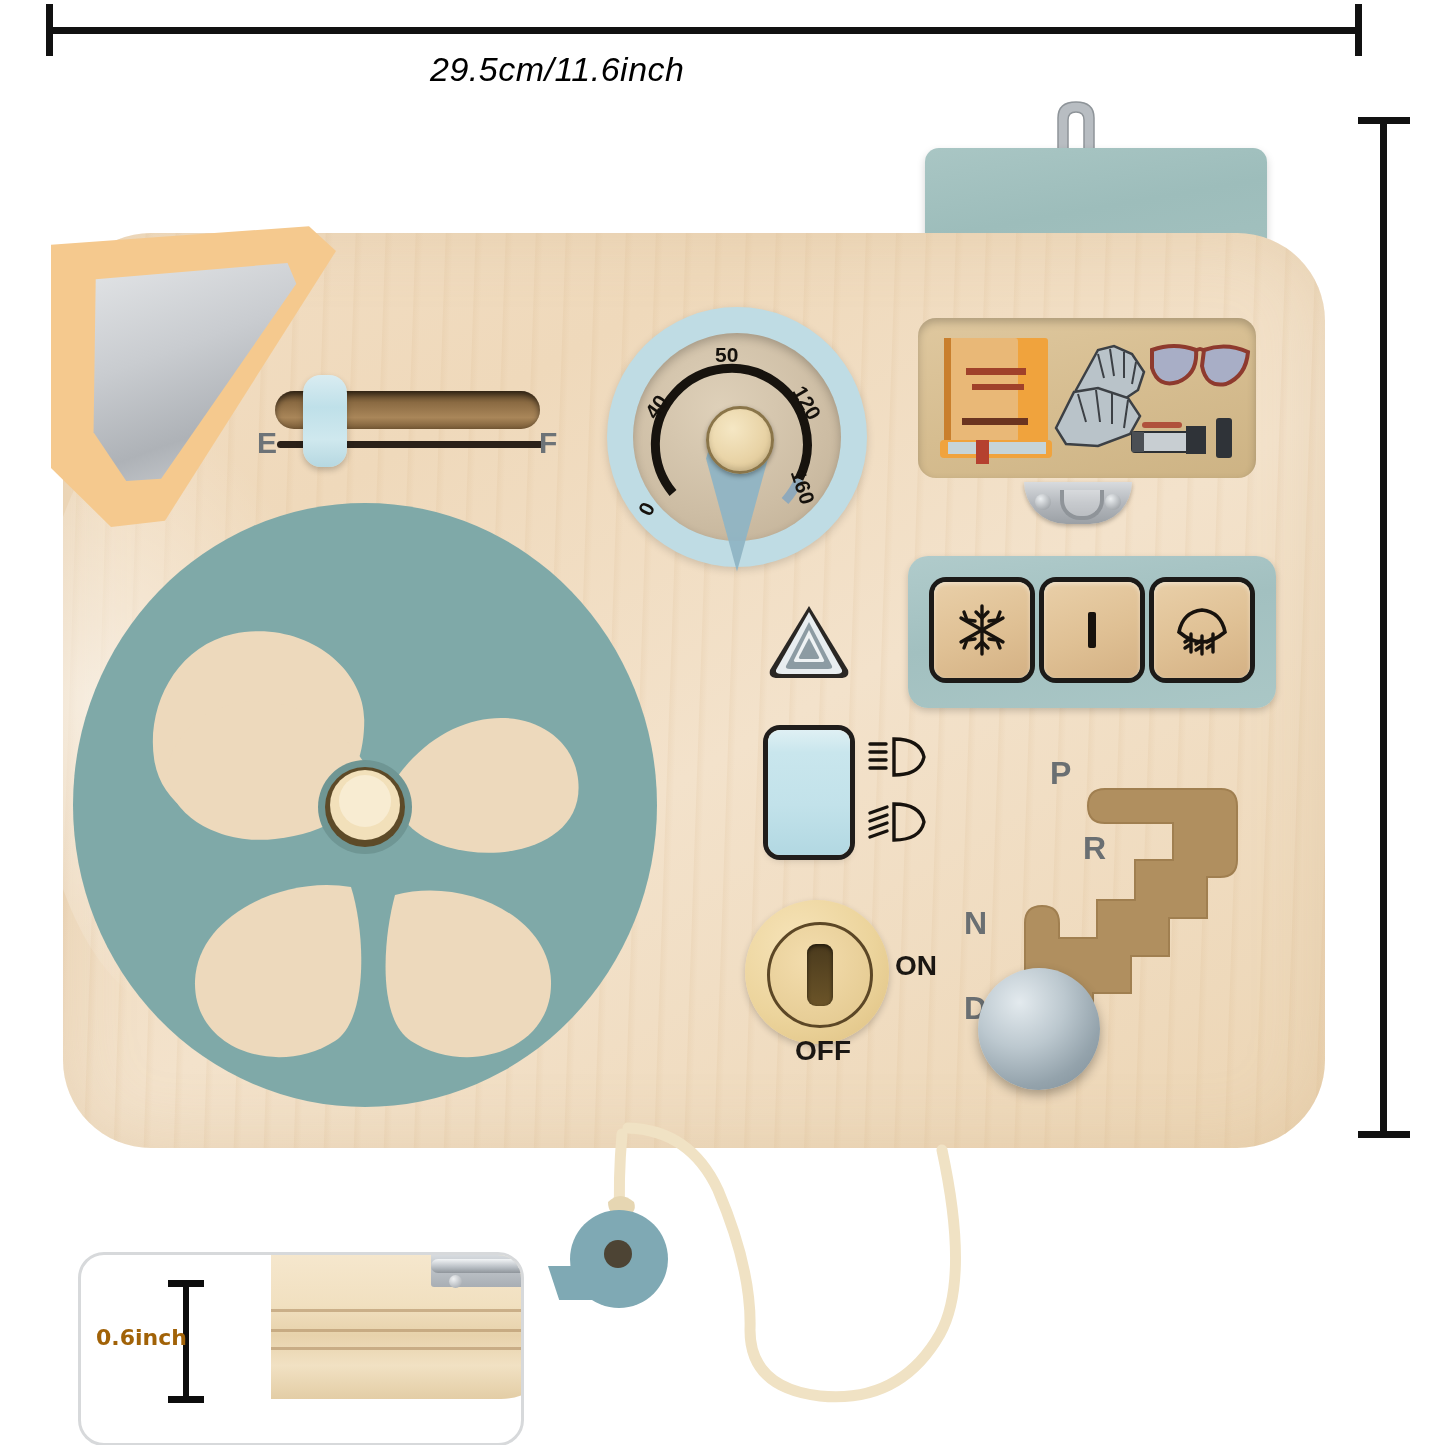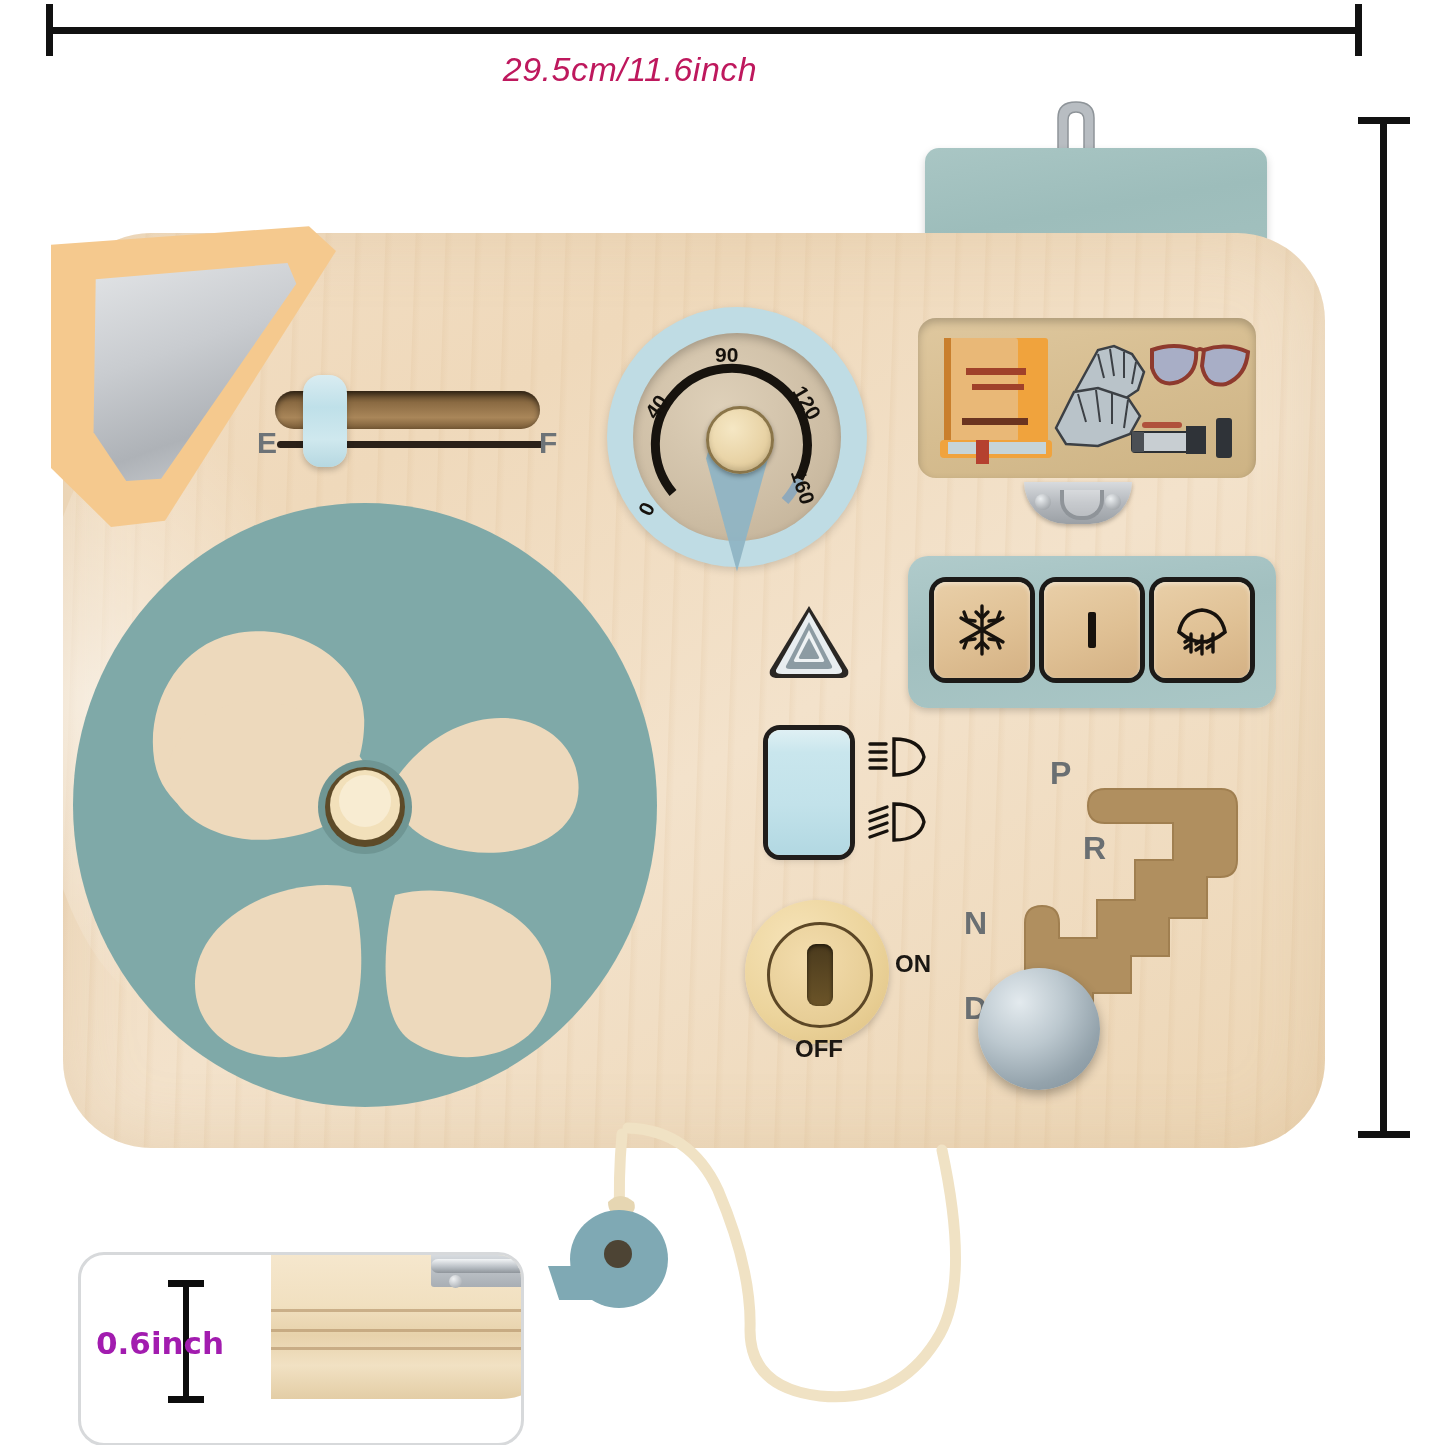--- a/index.html
+++ b/index.html
@@ -33,25 +33,24 @@
     top: 4px;
   }
   .dim-cap-h.left  { left: 46px; }
   .dim-cap-h.right { left: 1355px; }
 
   .dim-label-h {
     position: absolute;
     left: 430px;
     top: 50px;
     width: 400px;
-    text-align: center;
     font-size: 34px;
     font-style: italic;
     font-weight: 400;
-    color: #be185d;
+    color: #000000;
     letter-spacing: 0.5px;
   }
 
   .dim-line-v {
     position: absolute;
     left: 1380px;
     top: 120px;
     width: 7px;
     height: 1018px;
     background: #111111;
@@ -258,21 +257,21 @@
     border: 3px solid #5c4726;
     background: radial-gradient(circle at 40% 35%, #f3ddae, #e2c78c);
   }
   .keyhole {
     position: absolute; left: 50%; top: 50%; width: 26px; height: 62px;
     margin-left: -13px; margin-top: -31px; border-radius: 9px;
     background: linear-gradient(180deg, #4a3a1d, #6b5428);
     box-shadow: inset 0 2px 4px rgba(0,0,0,0.6);
   }
   .ign-label {
-    position: absolute; font-size: 24px; font-weight: 700; color: #1b1713;
+    position: absolute; font-size: 28px; font-weight: 700; color: #1b1713;
     font-family: "Liberation Sans", sans-serif;
   }
   .ign-label.on  { left: 895px; top: 950px; }
   .ign-label.off { left: 795px; top: 1035px; }
 
   
   .gear-slot { position: absolute; left: 985px; top: 748px; width: 270px; height: 275px; }
   .gear-letter {
     position: absolute; font-size: 32px; font-weight: 700; color: #6a6f72;
     font-family: "Liberation Sans", sans-serif;
@@ -348,22 +347,22 @@
   .inset-dim-line {
     position: absolute; left: 183px; top: 1282px; width: 6px; height: 120px;
     background: #0d0d0d;
   }
   .inset-dim-cap {
     position: absolute; left: 168px; width: 36px; height: 7px; background: #0d0d0d;
   }
   .inset-dim-cap.top { top: 1280px; }
   .inset-dim-cap.bot { top: 1396px; }
   .inset-label-thick {
-    position: absolute; left: 96px; top: 1325px; font-size: 31px;
-    font-weight: 700; color: #a21caf;
+    position: absolute; left: 96px; top: 1325px; font-size: 22px;
+    font-weight: 700; color: #a16207;
     font-family: "DejaVu Sans", sans-serif;
   }
   .inset-label-word {
     position: absolute; left: 216px; top: 1392px; font-size: 36px;
     font-weight: 700; color: #0d0d0d;
     font-family: "DejaVu Serif", serif;
   }
 </style>
 </head>
 <body>
@@ -431,21 +430,21 @@
 
   <div class="speedo">
     <div class="speedo-ring"></div>
     <div class="speedo-face"></div>
     <svg class="speedo-arc" viewBox="0 0 208 208">
       <path d="M 40 160 A 76 76 0 1 1 166 146" fill="none" stroke="#17130e" stroke-width="9"></path>
       <path d="M 166 146 A 76 76 0 0 1 152 168" fill="none" stroke="#8fa9bb" stroke-width="9"></path>
     </svg>
     <div class="speedo-tick" style="left:34px;top:190px;transform:rotate(-62deg);">0</div>
     <div class="speedo-tick" style="left:38px;top:88px;transform:rotate(-55deg);">40</div>
-    <div class="speedo-tick" style="left:108px;top:36px;">90</div>
+    <div class="speedo-tick" style="left:108px;top:36px;">50</div>
     <div class="speedo-tick" style="left:182px;top:84px;transform:rotate(60deg);">120</div>
     <div class="speedo-tick" style="left:178px;top:168px;transform:rotate(72deg);">160</div>
     <div class="speedo-needle"></div>
     <div class="speedo-hub"></div>
   </div>
 
   <div class="glovebox">
 
     <svg class="gb-item" style="left:18px;top:16px;" width="130" height="130" viewBox="0 0 130 130">
       <rect x="8" y="4" width="104" height="104" rx="3" fill="#f0a33d"></rect>

